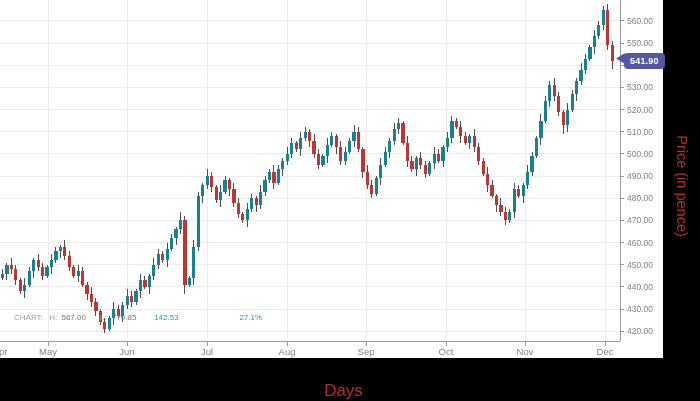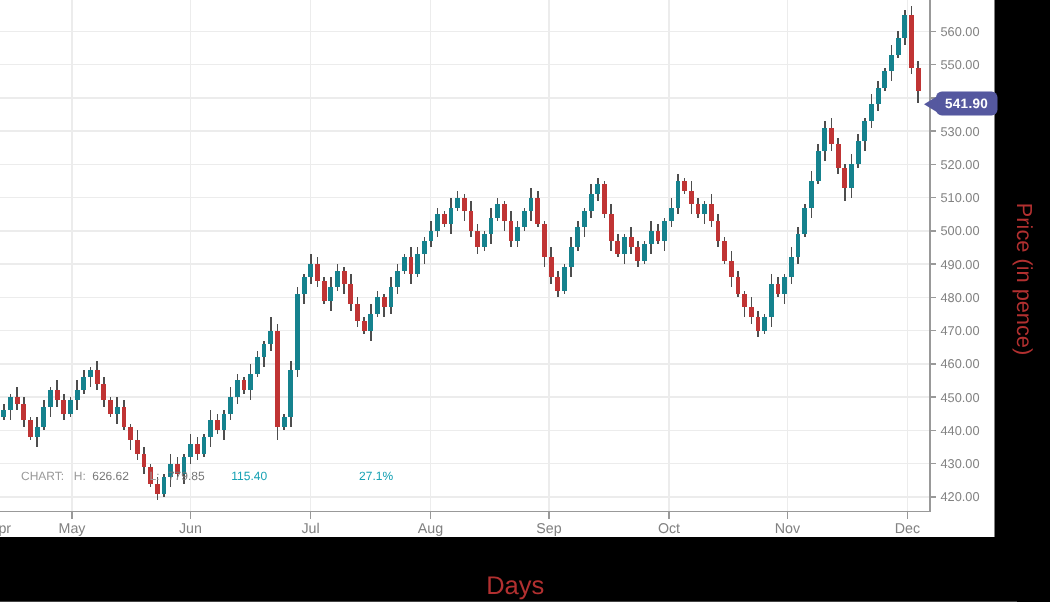--- a/index.html
+++ b/index.html
@@ -1,20 +1,20 @@
 <!DOCTYPE html>
 <html><head>
 <meta charset="utf-8">
 <style>
   html,body{margin:0;padding:0;background:#222;}
   .frame{position:relative;width:700px;height:401px;background:#000;overflow:hidden;
          font-family:"Liberation Sans",sans-serif;padding-left:12px;}
   .chart-panel{position:absolute;left:0;top:0;width:663px;height:358px;background:#fff;}
   #chart-svg{position:absolute;left:0;top:0;}
-  .badge{position:absolute;left:616px;top:53px;height:33px;display:flex;align-items:center;z-index:3;}
+  .badge{position:absolute;left:616px;top:53px;height:33px;display:flex;z-index:3;}
   .badge-arrow{width:9px;height:11px;clip-path:polygon(100% 0,100% 100%,0 50%);}
   .badge-body{height:16px;line-height:16px;padding:0 6px;border-radius:4px;
               font-size:9px;font-weight:bold;color:#fff;margin-left:-1px;letter-spacing:.2px;}
   .legend{position:absolute;left:14px;top:313px;font-size:8px;line-height:10px;color:#9a9a9a;z-index:2;}
   .lrow span{display:inline-block;vertical-align:top;}
   .l-name{width:33px;}
   .l-lab{width:10px;}
   .l-high{width:36px;color:#787878;}
   .l-low{width:40px;color:#787878;}
   .l-chg{width:41px;}
@@ -382,24 +382,24 @@
 
     <div class="badge" style="top: 52.973px;">
       <span class="badge-arrow" style="background-color: rgb(85, 88, 159);"></span>
       <span class="badge-body" style="color: rgb(255, 255, 255); background-color: rgb(85, 88, 159);">541.90</span>
     </div>
 
     <div class="legend">
       <div class="lrow">
         <span class="l-name">CHART:</span>
         <span class="l-lab">H:</span>
-        <span class="l-high">626.62</span>
+        <span class="l-high">567.00</span>
         <span class="l-lab">L:</span>
         <span class="l-low">779.85</span>
-        <span class="l-chg" style="color: rgb(24, 162, 180);">115.40</span>
+        <span class="l-chg" style="color: rgb(24, 162, 180);">142.53</span>
         <span class="l-pct" style="color: rgb(24, 162, 180); margin-left: 42px;">27.1%</span>
       </div>
     </div>
   </div>
 
   <div class="x-title">Days</div>
   <div class="y-title">Price (in pence)</div>
 
 </div>
 

